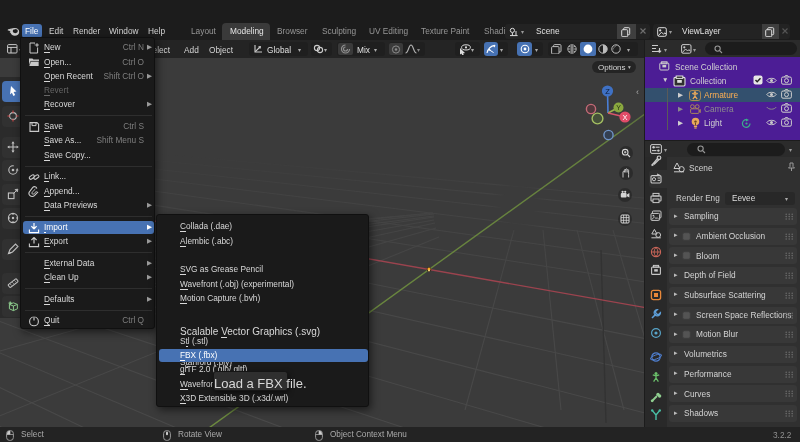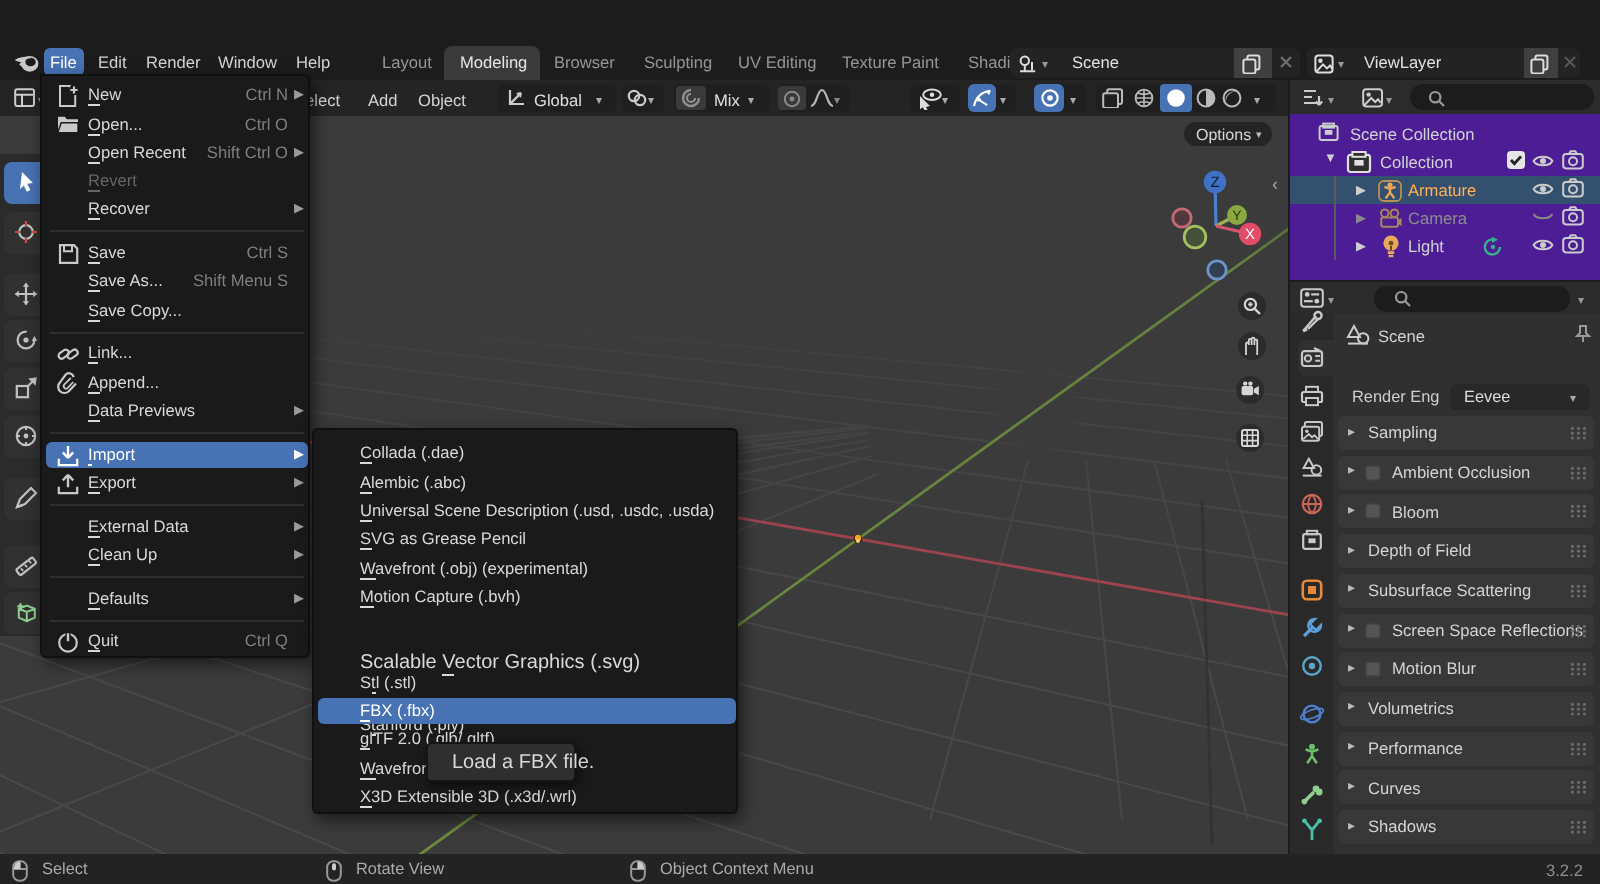--- a/index.html
+++ b/index.html
@@ -828,31 +828,30 @@
     <div class="abs" style="left:4px;top:127.7px;width:127px;height:1px;background:#2e2e2e;"></div>
     <div class="abs" style="left:4px;top:178.0px;width:127px;height:1px;background:#2e2e2e;"></div>
     <div class="abs" style="left:4px;top:214.0px;width:127px;height:1px;background:#2e2e2e;"></div>
     <div class="abs" style="left:4px;top:250.0px;width:127px;height:1px;background:#2e2e2e;"></div>
     <div class="abs" style="left:4px;top:271.7px;width:127px;height:1px;background:#2e2e2e;"></div>
   </div>
 
   <div class="abs" id="submenu" style="left:156px;top:214px;width:213px;height:193px;background:#1a1a1a;border:1px solid #101010;border-radius:3px;box-shadow:2px 3px 8px rgba(0,0,0,0.55);z-index:21;">
     <div class="txt" style="left:23px;top:6.3px;font-size:8.3px;color:#d9d9d9;"><span style="border-bottom:1px solid currentColor">C</span>ollada (.dae)</div>
     <div class="txt" style="left:23px;top:20.6px;font-size:8.3px;color:#d9d9d9;"><span style="border-bottom:1px solid currentColor">A</span>lembic (.abc)</div>
-    <div class="txt" style="left:23px;top:34.9px;font-size:8.3px;color:#d9d9d9;"><span style="border-bottom:1px solid currentColor">U</span>niversal Scene Description (.usd, .usdc, .usda)</div>
     <div class="txt" style="left:23px;top:49.2px;font-size:8.3px;color:#d9d9d9;"><span style="border-bottom:1px solid currentColor">S</span>VG as Grease Pencil</div>
     <div class="txt" style="left:23px;top:63.5px;font-size:8.3px;color:#d9d9d9;"><span style="border-bottom:1px solid currentColor">W</span>avefront (.obj) (experimental)</div>
     <div class="txt" style="left:23px;top:77.8px;font-size:8.3px;color:#d9d9d9;"><span style="border-bottom:1px solid currentColor">M</span>otion Capture (.bvh)</div>
     <div class="txt" style="left:23px;top:92.1px;font-size:10px;color:#d9d9d9;margin-top:19px;">Scalable <span style="border-bottom:1px solid currentColor">V</span>ector Graphics (.svg)</div>
     <div class="txt" style="left:23px;top:106.4px;font-size:8.3px;color:#d9d9d9;margin-top:36px;">S<span style="border-bottom:1px solid currentColor">t</span>anford (.ply)</div>
     <div class="txt" style="left:23px;top:120.7px;font-size:8.3px;color:#d9d9d9;">S<span style="border-bottom:1px solid currentColor">t</span>l (.stl)</div>
     <div class="abs" style="left:2px;top:133.8px;width:209px;height:13px;background:#4772b3;border-radius:3px;"></div>
     <div class="txt" style="left:23px;top:135.0px;font-size:8.3px;color:#ffffff;"><span style="border-bottom:1px solid currentColor">F</span>BX (.fbx)</div>
     <div class="txt" style="left:23px;top:149.3px;font-size:8.3px;color:#d9d9d9;"><span style="border-bottom:1px solid currentColor">g</span>lTF 2.0 (.glb/.gltf)</div>
     <div class="txt" style="left:23px;top:163.6px;font-size:8.3px;color:#d9d9d9;"><span style="border-bottom:1px solid currentColor">W</span>avefront (.obj)</div>
     <div class="txt" style="left:23px;top:177.9px;font-size:8.3px;color:#d9d9d9;"><span style="border-bottom:1px solid currentColor">X</span>3D Extensible 3D (.x3d/.wrl)</div>
   </div>
 
   <div class="abs" id="tooltip" style="left:213px;top:371px;width:75px;height:19.5px;background:#2f2f2f;border:1px solid #151515;border-radius:3px;box-shadow:1px 2px 5px rgba(0,0,0,0.5);z-index:30;">
-    <div class="txt" style="left:12px;top:4px;font-size:10px;color:#d8d8d8;">Load a FBX file.</div>
+    <div class="txt" style="left:0;top:4px;font-size:13px;color:#d8d8d8;">Load a FBX file.</div>
   </div>
 
 </div>
 
 </body></html>

